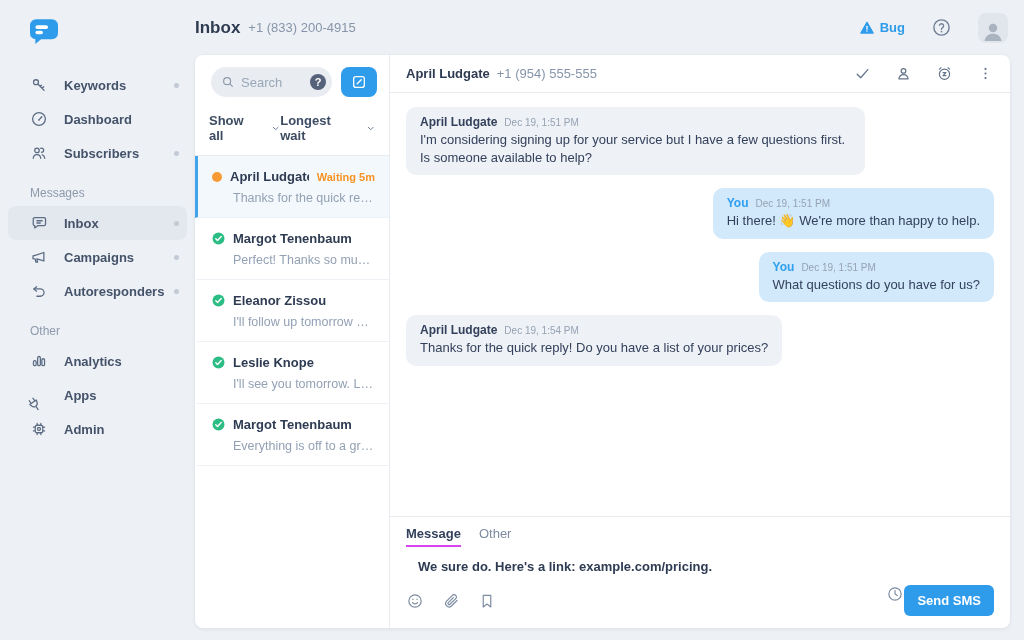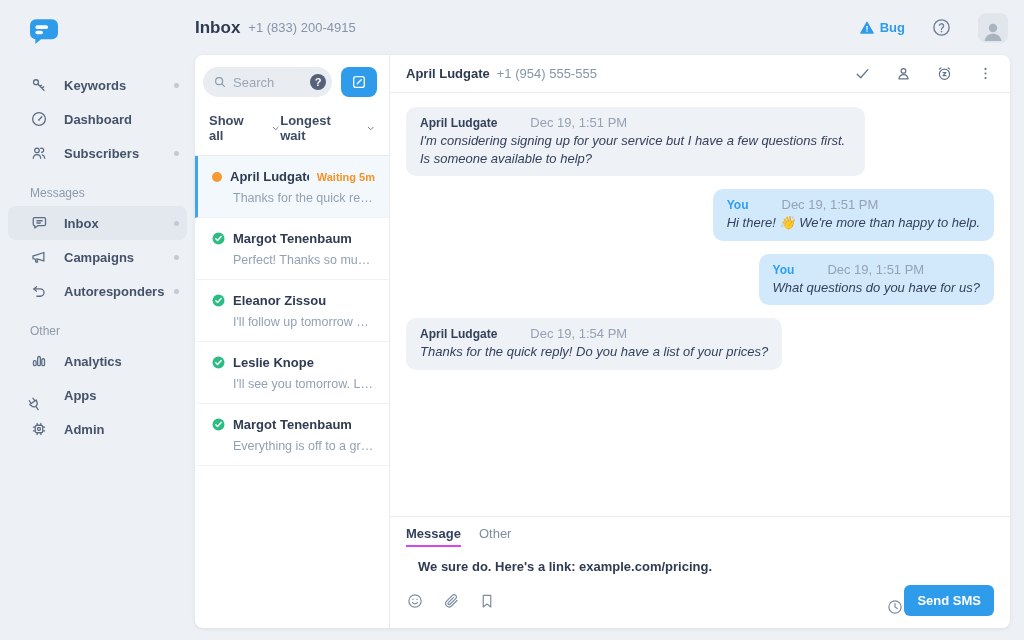--- a/index.html
+++ b/index.html
@@ -28,21 +28,21 @@
   .bug-btn svg { width:16px; height:16px; }
   .help-btn { color:#6f7f95; cursor:pointer; display:flex; }
   .help-btn svg { width:21px; height:21px; }
   .avatar { width:30px; height:30px; border-radius:8px; background:#e1e5ec; overflow:hidden; display:flex; align-items:flex-end; justify-content:center; cursor:pointer; }
   .avatar svg { width:24px; height:24px; fill:#aab3c0; }
 
   .card { flex:1; background:#fff; border-radius:8px 8px 8px 8px; margin:0 14px 12px 0; box-shadow:0 1px 4px rgba(30,45,70,.08); display:flex; overflow:hidden; }
 
   
   .list-col { width:195px; flex:0 0 195px; border-right:1px solid #e8ecf1; display:flex; flex-direction:column; }
-  .search-row { display:flex; align-items:center; gap:9px; padding:12px 12px 10px 8px; }
+  .search-row { display:flex; align-items:center; gap:9px; padding:12px 12px 10px 16px; }
   .search-box { flex:1; height:30px; background:#e9edf2; border-radius:16px; display:flex; align-items:center; padding:0 6px 0 10px; }
   .search-box svg.mag { width:14px; height:14px; color:#8d9aac; flex:0 0 14px; }
   .search-input { border:none; background:transparent; outline:none; width:100%; font-family:inherit; font-size:13px; color:#44536a; padding:0 4px 0 6px; }
   .search-input::placeholder { color:#9aa7b8; }
   .search-help { width:16px; height:16px; border-radius:50%; background:#56627a; color:#fff; font-size:11px; font-weight:bold; display:flex; align-items:center; justify-content:center; flex:0 0 16px; cursor:pointer; }
   .search-help::after { content:"?"; }
   .compose-btn { width:36px; height:30px; background:#2f9ceb; border:none; border-radius:8px; color:#fff; display:flex; align-items:center; justify-content:center; cursor:pointer; }
   .compose-btn svg { width:16px; height:16px; }
   .filter-row { display:flex; align-items:center; justify-content:space-between; padding:6px 14px 12px 14px; border-bottom:1px solid #e8ecf1; color:#3d4c63; font-weight:bold; }
   .filter { display:flex; align-items:center; gap:17px; cursor:pointer; }
@@ -65,33 +65,33 @@
   .chat-actions { margin-left:auto; display:flex; align-items:center; gap:24px; color:#64748b; }
   .chat-actions .act { cursor:pointer; display:flex; }
   .chat-actions svg { width:17px; height:17px; }
   .messages { flex:1; padding:14px 16px; display:flex; flex-direction:column; gap:13px; overflow:hidden; }
   .bubble { border-radius:10px; padding:8px 14px 9px 14px; max-width:78%; }
   .bubble.in { background:#eef1f5; align-self:flex-start; }
   .bubble.out { background:#d2e9fc; align-self:flex-end; }
   .bubble-head { display:flex; align-items:baseline; gap:7px; margin-bottom:2px; }
   .bubble-sender { font-weight:bold; font-size:12px; color:#33415c; }
   .bubble.out .bubble-sender { color:#2f9ff0; }
-  .bubble-time { font-size:13px; color:#95a2b4;margin-left:26px; }
-  .bubble-text { color:#33415c; font-size:13px; line-height:1.35;font-style:italic; }
+  .bubble-time { font-size:10px; color:#95a2b4; }
+  .bubble-text { color:#33415c; font-size:13px; line-height:1.35; }
 
   
   .composer { border-top:1px solid #e8ecf1; padding:9px 16px 12px 16px; flex:0 0 auto; }
   .composer-tabs { display:flex; gap:18px; }
   .ctab { color:#7d8ca1; padding-bottom:4px; cursor:pointer; }
   .ctab.active { color:#33415c; font-weight:bold; border-bottom:2px solid #d946ef; }
   .composer-input { min-height:38px; padding:12px 0 6px 0; font-weight:bold; color:#2e3b52; outline:none;margin-left:12px; }
   .composer-bar { display:flex; align-items:center; gap:18px; color:#7d8ca1; }
   .cicon { cursor:pointer; display:flex; }
   .cicon svg { width:18px; height:18px; }
-  .composer-right { margin-left:auto; display:flex; align-items:flex-end; }
+  .composer-right { margin-left:auto; display:flex; align-items:flex-start; }
   .send-btn { background:#2f9ceb; color:#fff; border:none; border-radius:6px; font-family:inherit; font-size:13px; font-weight:bold; padding:8px 13px; cursor:pointer; }
 </style>
 </head>
 <body>
 
 <div class="app">
 
   <div class="sidebar">
     <div class="logo">
       <svg viewBox="0 0 24 24">

